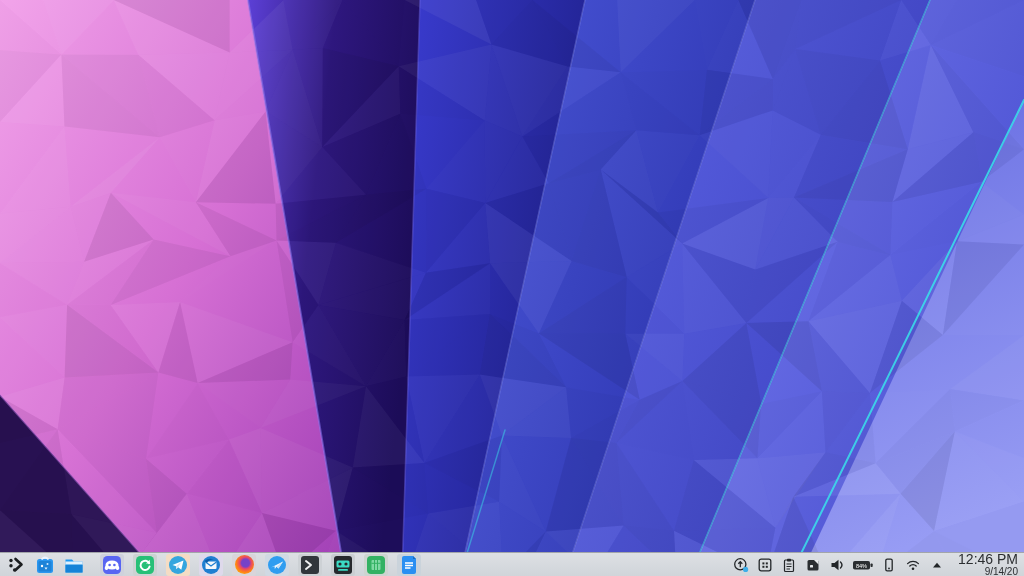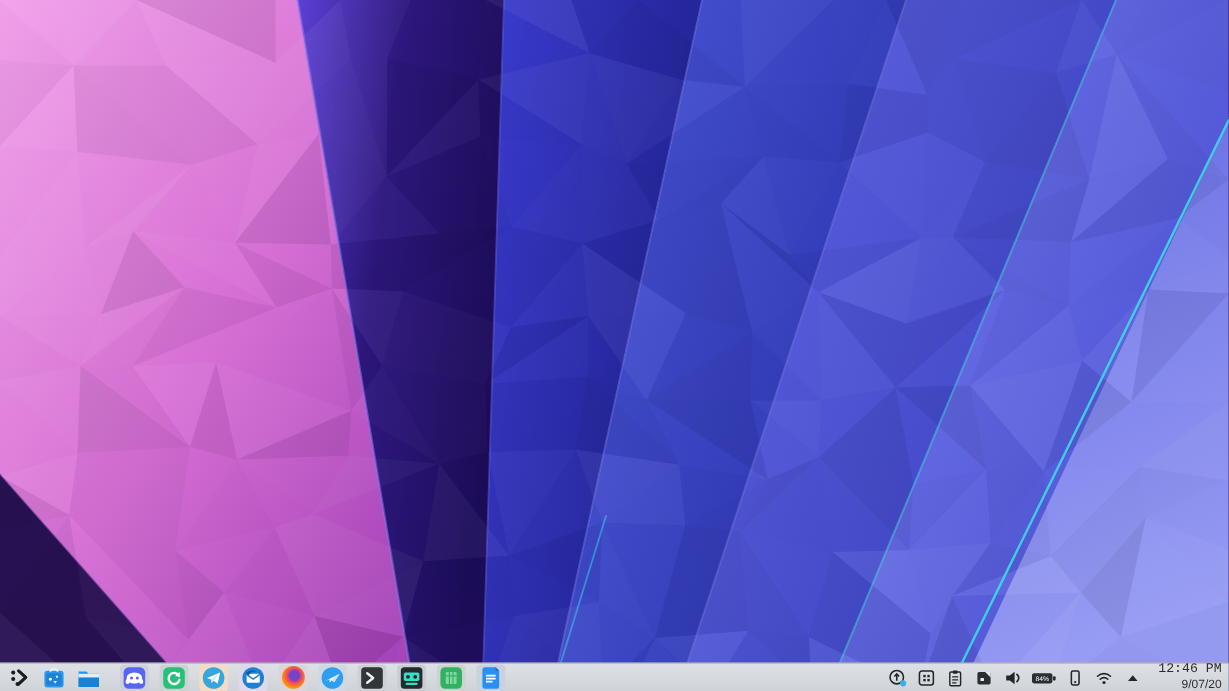--- a/index.html
+++ b/index.html
@@ -10,21 +10,21 @@
   .panel{position:absolute;left:0;bottom:0;width:100%;height:24px;box-sizing:border-box;
          background:linear-gradient(#dde0e4,#d0d4d9);border-top:1px solid rgba(0,0,0,.22);
          display:flex;align-items:center;padding:0 4px;z-index:5;}
   .cell{width:24px;height:22px;border-radius:3px;display:flex;align-items:center;
         justify-content:center;flex:none;cursor:default;}
   .launchers{display:flex;align-items:center;gap:5px;}
   .tasks{display:flex;align-items:center;gap:9px;margin-left:14px;}
   .tray{margin-left:auto;display:flex;align-items:center;gap:6px;}
   .trayicon{width:18px;height:20px;display:flex;align-items:center;justify-content:center;flex:none;}
   .clock{margin-left:6px;padding-right:2px;text-align:right;color:#2b2e31;line-height:1;}
-  .clock .t{font-size:11px;font-family:Liberation Mono, monospace;}
+  .clock .t{font-size:14px;}
   .clock .d{font-size:10px;margin-top:1.5px;}
   .ic{display:block;}
   
   .ff{width:19px;height:19px;border-radius:50%;
       background:radial-gradient(circle at 55% 42%,#7542c8 0 26%,#e5466b 38%,#ff7a1d 58%,#ffb400 82%,#ffcf4a 100%);}
 </style>
 </head>
 <body>
 
 <svg id="wp" viewBox="0 0 1024 576" preserveAspectRatio="none">
@@ -529,16 +529,16 @@
         <circle cx="8" cy="11.8" r="1.3" fill="#232629"></circle>
       </svg>
     </div>
     <div class="trayicon">
       <svg class="ic" width="14" height="14" viewBox="0 0 14 14">
         <path d="M3 9.5 L7 4.8 L11 9.5 Z" fill="#232629"></path>
       </svg>
     </div>
     <div class="clock">
       <div class="t">12:46 PM</div>
-      <div class="d">9/07/20</div>
+      <div class="d">9/14/20</div>
     </div>
   </div>
 </div>
 
 </body></html>

